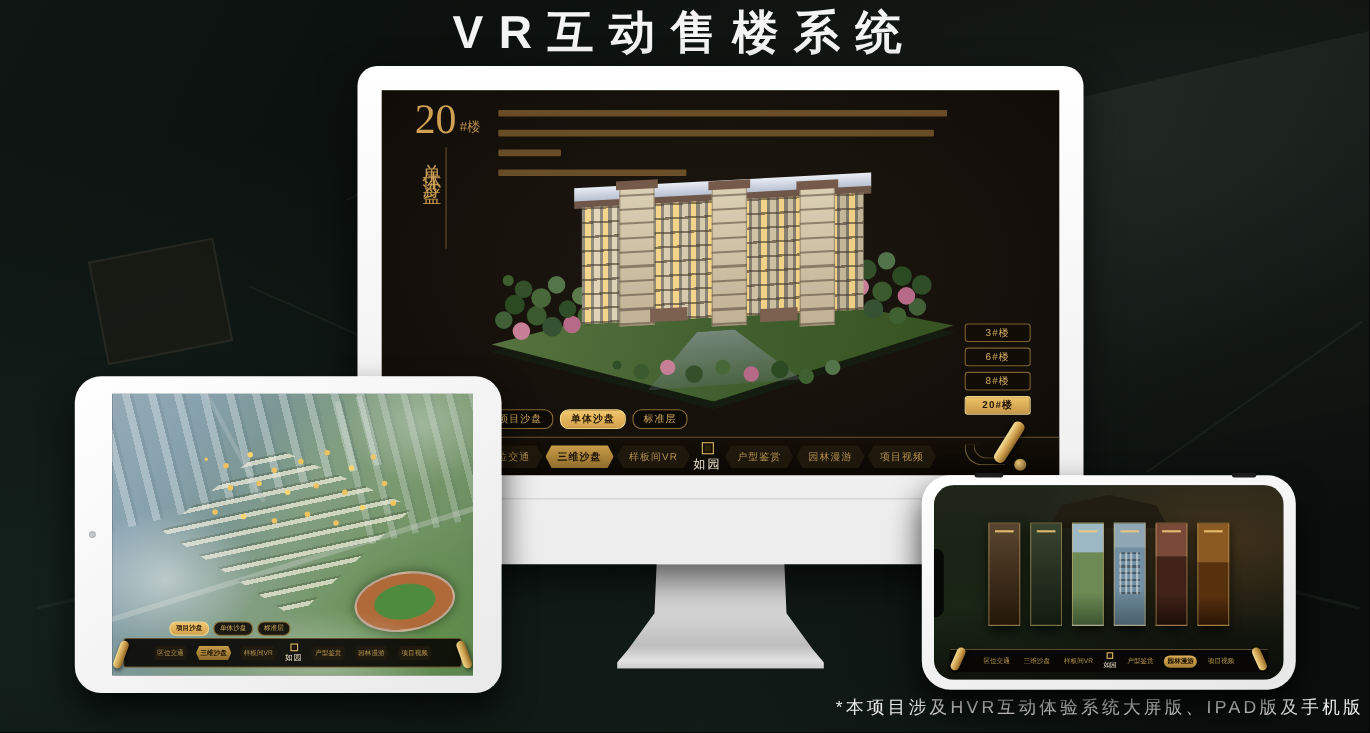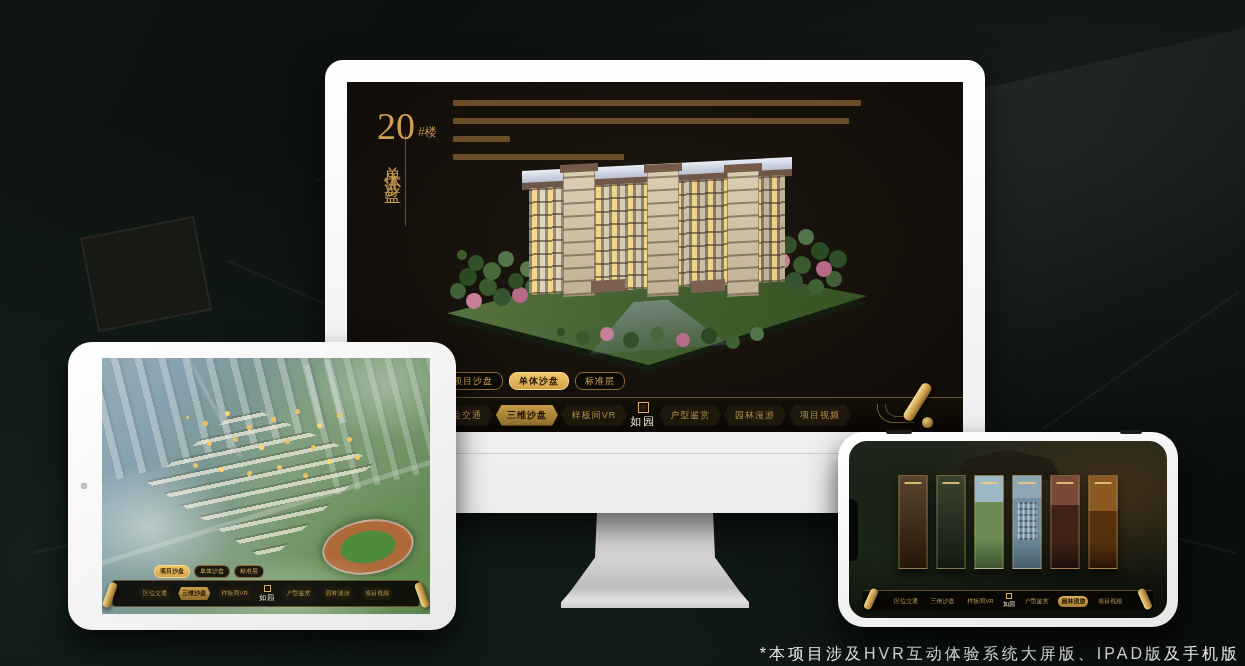--- a/index.html
+++ b/index.html
@@ -19,35 +19,35 @@
   .bg-line{position:absolute;background:rgba(150,180,160,0.07);border-radius:2px;}
   .l1{left:218px;top:300px;width:200px;height:2px;transform:rotate(24deg);}
   .l2{left:300px;top:120px;width:260px;height:2px;transform:rotate(-28deg);}
   .l3{left:30px;top:520px;width:300px;height:3px;transform:rotate(-12deg);}
   .l4{left:980px;top:520px;width:260px;height:3px;transform:rotate(14deg);}
   .l5{left:1020px;top:360px;width:240px;height:2px;transform:rotate(-35deg);}
 
   
   .page-title{position:absolute;left:0;right:0;top:2px;text-align:center;
     font-size:42px;font-weight:bold;color:#f4f4f4;letter-spacing:14px;}
-  .footnote{position:absolute;right:5px;bottom:1px;font-size:16px;color:#ebebeb;letter-spacing:3px;}
+  .footnote{position:absolute;right:5px;bottom:12px;font-size:16px;color:#ebebeb;letter-spacing:3px;}
 
   
   .monitor{position:absolute;left:325px;top:60px;width:660px;height:453px;z-index:10;
     background:linear-gradient(#ffffff,#ececec);border-radius:18px;
     box-shadow:0 14px 34px rgba(0,0,0,0.65);}
   .chin-line{position:absolute;left:0;right:0;top:393px;height:1px;background:#cfcfcf;}
   .stand{position:absolute;left:555px;top:511px;width:200px;height:97px;z-index:9;
     clip-path:polygon(21% 0,79% 0,80% 48%,92% 82%,97% 94%,97% 100%,3% 100%,3% 94%,8% 82%,20% 48%);
     background:linear-gradient(180deg,#ededed,#d5d5d5 50%,#bdbdbd 78%,#e2e2e2 92%,#cccccc);}
   .m-screen{position:absolute;left:22px;top:22px;width:616px;height:350px;overflow:hidden;
     background:radial-gradient(ellipse at 50% 45%, #1e1811 0%, #16110b 55%, #0f0b07 100%);}
 
   
-  .m-heading{position:absolute;left:30px;top:26px;color:#c89c52;}
+  .m-heading{position:absolute;left:30px;top:9px;color:#c89c52;}
   .m-num-row{display:flex;align-items:flex-start;}
   .m-num{font-family:"Liberation Serif","DejaVu Serif",serif;font-size:38px;line-height:36px;color:#cfa053;}
   .m-unit{font-size:12px;margin:16px 0 0 3px;color:#bb8f4a;}
   .m-sub{writing-mode:vertical-rl;text-orientation:upright;font-size:17px;letter-spacing:7px;
     margin:8px 0 0 4px;color:#c89c52;}
   .m-sub-line{position:absolute;left:58px;top:52px;width:1px;height:92px;background:rgba(200,156,82,0.45);}
 
   
   .m-par{position:absolute;left:106px;top:18px;width:408px;}
   .tl{height:6px;border-radius:1px;background:rgba(175,128,62,0.55);margin-bottom:12px;}
@@ -223,20 +223,21 @@
 
   <div class="bg-wash"></div>
   <div class="bg-photo-tr"></div>
   <div class="bg-frame"></div>
   <div class="bg-line l1"></div>
   <div class="bg-line l2"></div>
   <div class="bg-line l3"></div>
   <div class="bg-line l4"></div>
   <div class="bg-line l5"></div>
 
+  <div class="page-title">VR互动售楼系统</div>
 
   <div class="stand"></div>
 
   <div class="monitor">
     <div class="chin-line"></div>
     <div class="m-screen">
 
       <div class="m-heading">
         <div class="m-num-row">
           <span class="m-num">20</span>
@@ -265,20 +266,26 @@
           <div class="b-body"></div>
           <div class="b-tower tw1"></div>
           <div class="b-tower tw2"></div>
           <div class="b-tower tw3"></div>
           <div class="b-entry e1"></div>
           <div class="b-entry e2"></div>
         </div>
         <div class="tree trees-front"></div>
       </div>
 
+      <div class="m-buildings">
+        <span class="bb">3#楼</span>
+        <span class="bb">6#楼</span>
+        <span class="bb">8#楼</span>
+        <span class="bb active">20#楼</span>
+      </div>
 
       <div class="m-tabs">
         <span class="tab">项目沙盘</span>
         <span class="tab active">单体沙盘</span>
         <span class="tab">标准层</span>
       </div>
 
       <div class="m-nav">
         <span class="nav-item">区位交通</span>
         <span class="nav-item active">三维沙盘</span>

